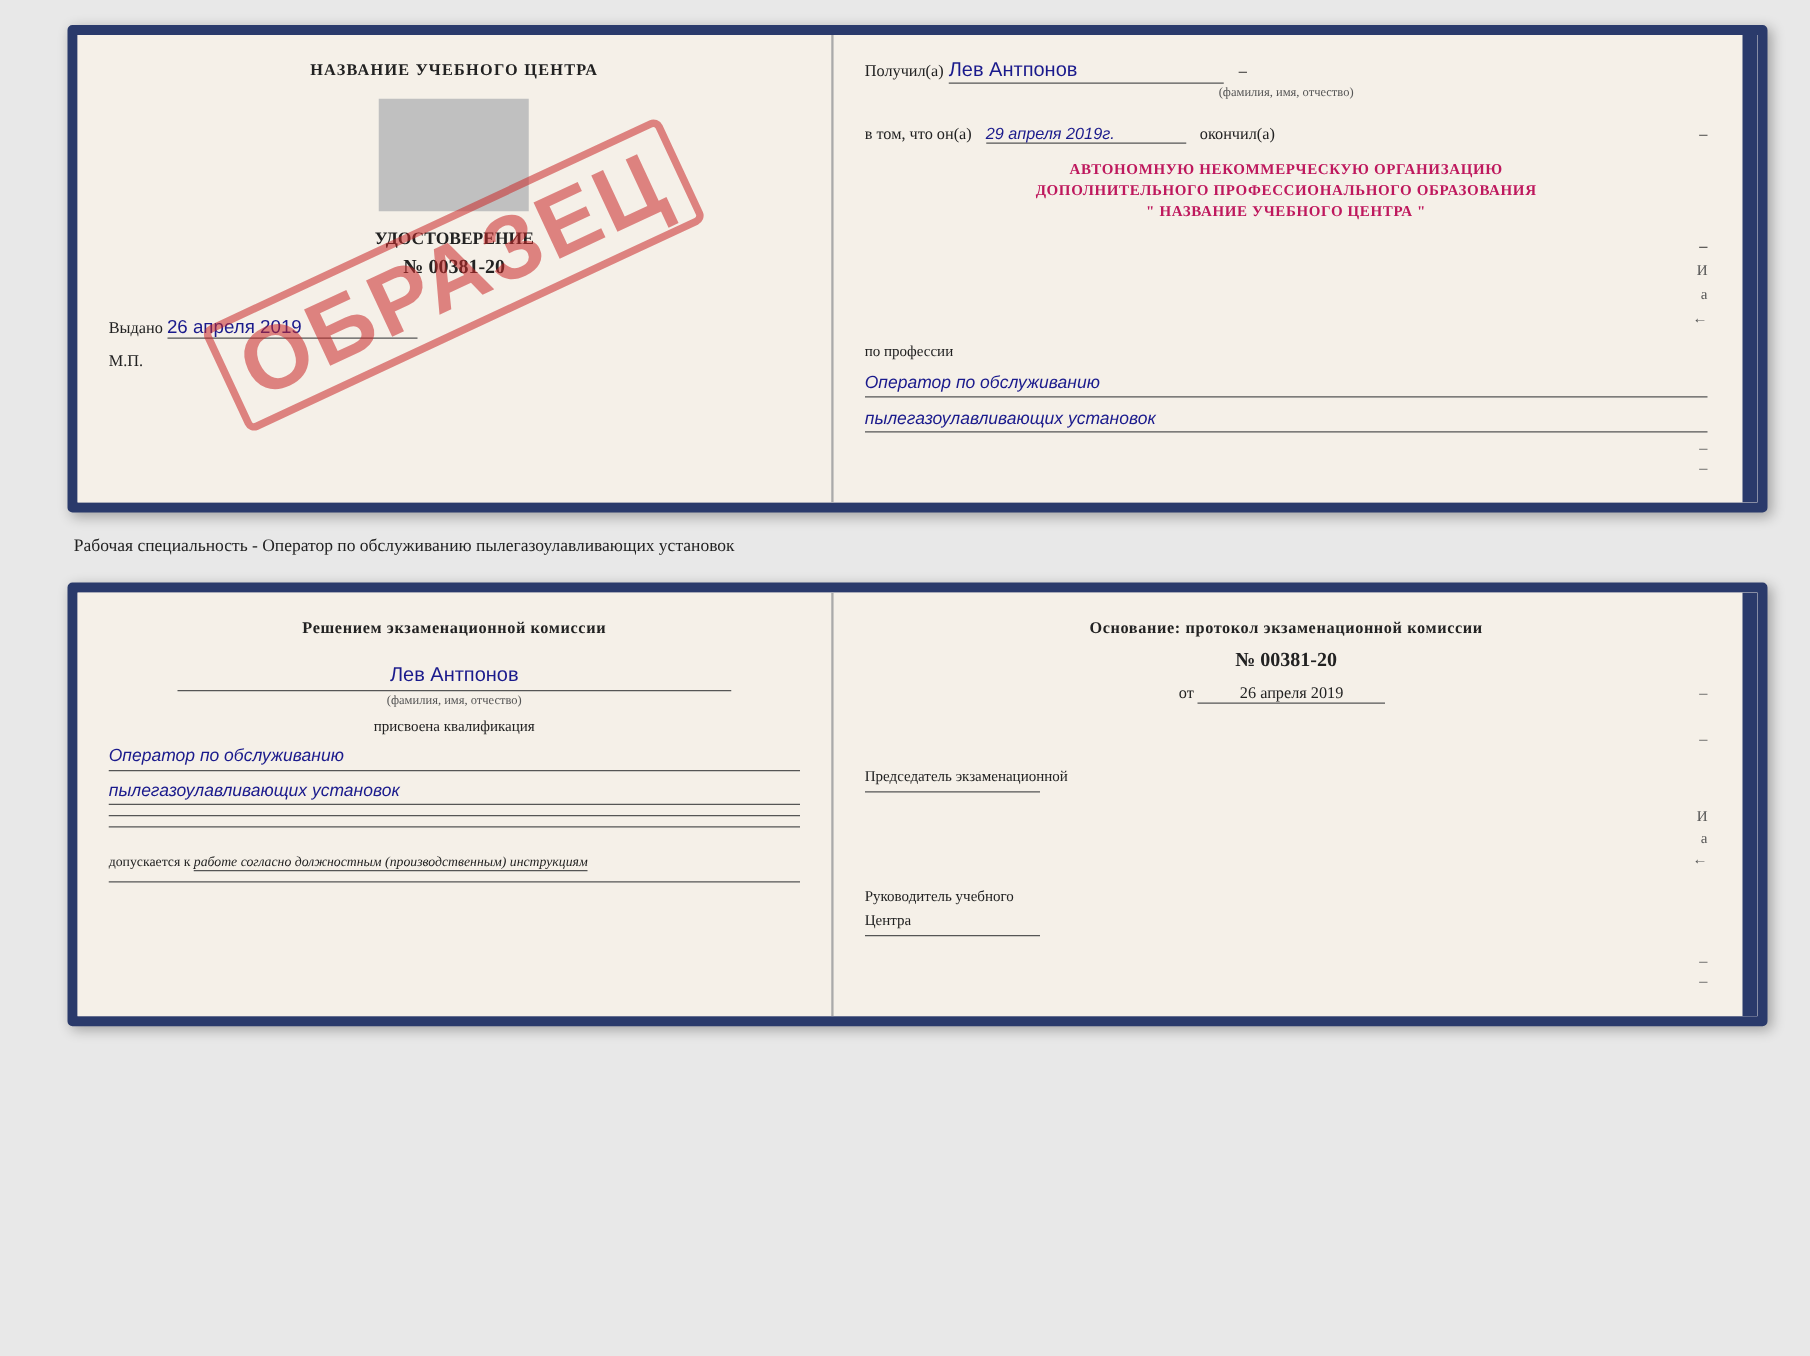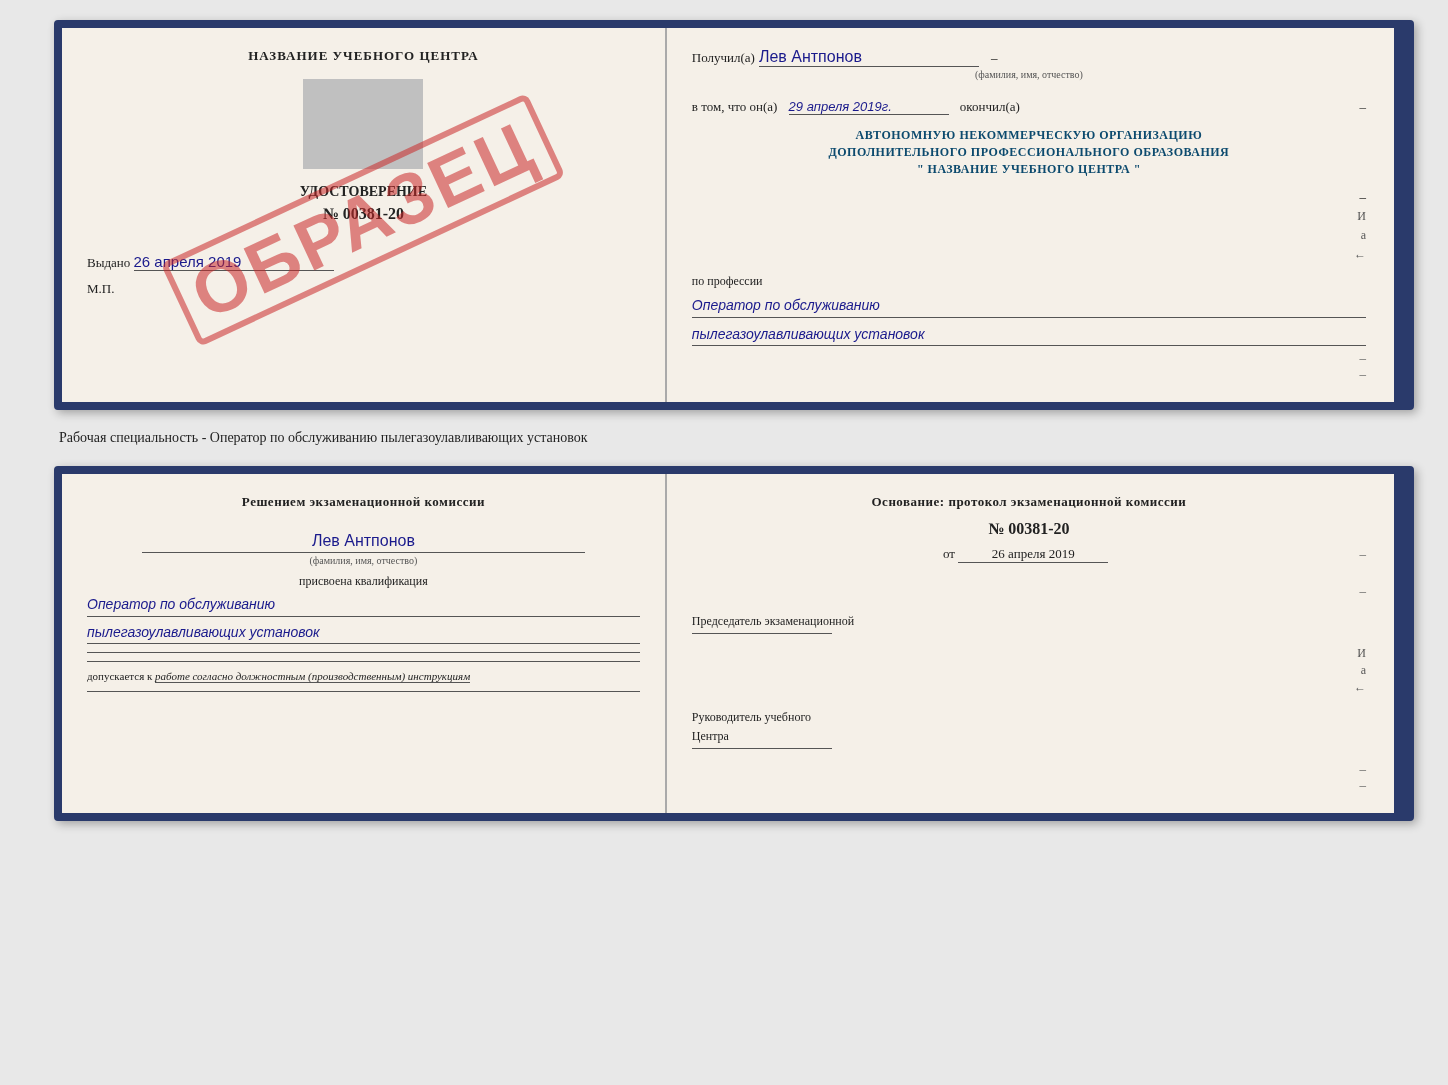--- a/index.html
+++ b/index.html
@@ -158,21 +158,21 @@
 
     .italic-handwritten {
       font-family: 'Comic Sans MS', cursive, sans-serif;
       font-style: italic;
       color: #1a1a8c;
       font-size: 13px;
     }
 
     .org-block {
       margin: 12px 0;
-      color: #0c4a6e;
+      color: #be185d;
     }
 
     .org-line {
       font-size: 12px;
       font-weight: bold;
       text-align: center;
       letter-spacing: 0.5px;
       line-height: 1.4;
     }
 
@@ -250,21 +250,21 @@
     .blank-underline {
       border-bottom: 1px solid #555;
       display: block;
       margin: 8px 0;
       height: 1px;
     }
 
     .допускается-text {
       font-size: 11px;
       color: #222;
-      margin-top: 8px;
+      margin-top: 22px;
     }
 
     .допускается-italic {
       font-style: italic;
       font-size: 11px;
     }
 
     
     .osnovaniye-text {
       font-size: 13px;

